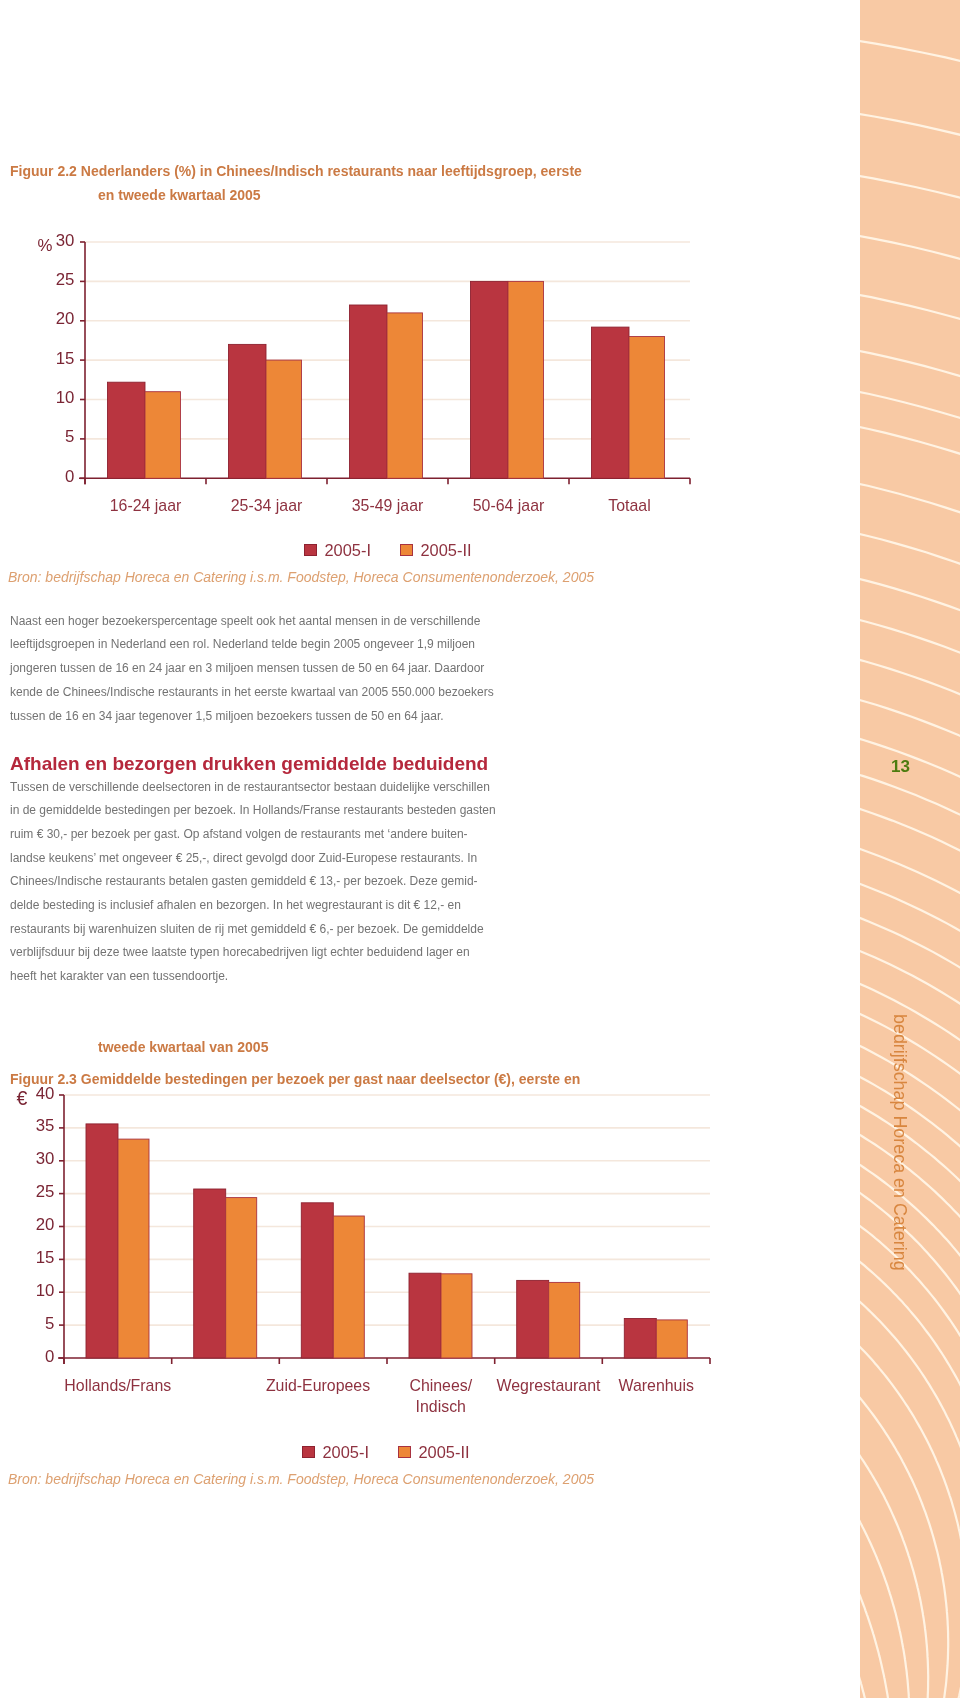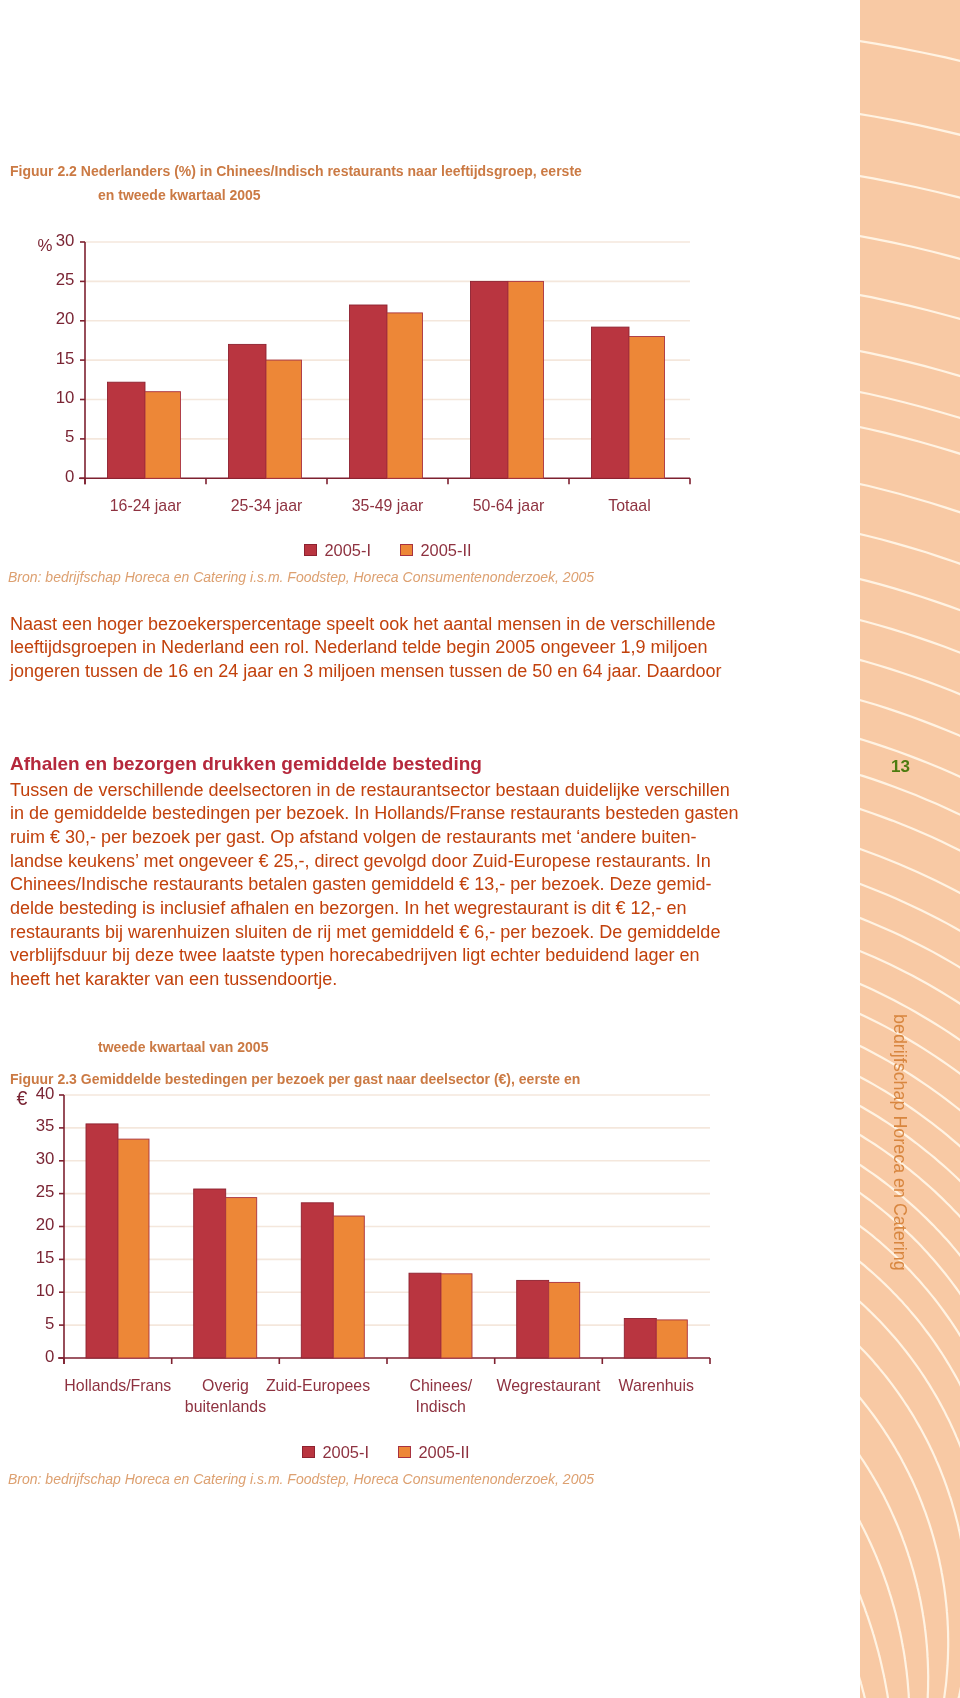--- a/index.html
+++ b/index.html
@@ -12,21 +12,21 @@
   #band{position:absolute;left:860px;top:0;width:100px;height:1698px;overflow:hidden;background:#F8C9A4;}
   #band svg{position:absolute;left:-860px;top:0;}
   #band path{fill:none;stroke:#FFF3E3;stroke-width:2.2;}
   #pagenum{position:absolute;left:891px;top:757px;font-size:17px;color:#4d7c0f;font-weight:bold;}
   #vlabel{position:absolute;left:910px;top:1014px;font-size:17.9px;color:#D8863F;
           transform-origin:0 0;transform:rotate(90deg);white-space:nowrap;}
 
   
   .cap{position:absolute;font-size:14px;font-weight:bold;color:#CB7A44;white-space:nowrap;}
   .src{position:absolute;font-size:14px;font-style:italic;color:#DDA070;white-space:nowrap;}
-  .para{position:absolute;font-size:18px;color:#c2410c;white-space:nowrap;}
+  .para{position:absolute;font-size:12px;color:#737373;white-space:nowrap;}
   .hd{position:absolute;font-size:19px;font-weight:bold;color:#B5283C;white-space:nowrap;}
 
   
   .chart{position:absolute;left:0;top:0;width:960px;height:1698px;}
   .chart line.grid{stroke:#F4E7DC;stroke-width:1.6;}
   .chart line.axis{stroke:#7E2130;stroke-width:1.6;}
   .chart line.tick{stroke:#7E2130;stroke-width:1.6;}
   .chart rect.bar1{fill:#B93540;stroke:#8E2230;stroke-width:0.9;}
   .chart rect.bar2{fill:#ED8737;stroke:#A83240;stroke-width:0.9;}
   .ylabwrap{position:absolute;left:0;top:0;width:960px;height:1698px;}
@@ -143,21 +143,23 @@
   <div class="sw" style="left:304px;top:544px;background:#B93540;border:1px solid #8E2230"></div>
   <div class="lgd" style="left:324.5px;top:540.5px">2005-I</div>
   <div class="sw" style="left:400px;top:544px;background:#ED8737;border:1px solid #A83240"></div>
   <div class="lgd" style="left:420.5px;top:540.5px">2005-II</div>
 
   <div class="src" style="left:8px;top:569px">Bron: bedrijfschap Horeca en Catering i.s.m. Foodstep, Horeca Consumentenonderzoek, 2005</div>
 
   <div class="para" style="left:10px;top:613.5px">Naast een hoger bezoekerspercentage speelt ook het aantal mensen in de verschillende</div>
   <div class="para" style="left:10px;top:637.3px">leeftijdsgroepen in Nederland een rol. Nederland telde begin 2005 ongeveer 1,9 miljoen</div>
   <div class="para" style="left:10px;top:661.1px">jongeren tussen de 16 en 24 jaar en 3 miljoen mensen tussen de 50 en 64 jaar. Daardoor</div>
-  <div class="hd" style="left:10px;top:753px">Afhalen en bezorgen drukken gemiddelde besteding</div>
+  <div class="para" style="left:10px;top:684.9px">kende de Chinees/Indische restaurants in het eerste kwartaal van 2005 550.000 bezoekers</div>
+  <div class="para" style="left:10px;top:708.7px">tussen de 16 en 34 jaar tegenover 1,5 miljoen bezoekers tussen de 50 en 64 jaar.</div>
+  <div class="hd" style="left:10px;top:753px">Afhalen en bezorgen drukken gemiddelde beduidend</div>
   <div class="para" style="left:10px;top:779.5px">Tussen de verschillende deelsectoren in de restaurantsector bestaan duidelijke verschillen</div>
   <div class="para" style="left:10px;top:803.2px">in de gemiddelde bestedingen per bezoek. In Hollands/Franse restaurants besteden gasten</div>
   <div class="para" style="left:10px;top:826.9px">ruim € 30,- per bezoek per gast. Op afstand volgen de restaurants met ‘andere buiten-</div>
   <div class="para" style="left:10px;top:850.6px">landse keukens’ met ongeveer € 25,-, direct gevolgd door Zuid-Europese restaurants. In</div>
   <div class="para" style="left:10px;top:874.3px">Chinees/Indische restaurants betalen gasten gemiddeld € 13,- per bezoek. Deze gemid-</div>
   <div class="para" style="left:10px;top:898.0px">delde besteding is inclusief afhalen en bezorgen. In het wegrestaurant is dit € 12,- en</div>
   <div class="para" style="left:10px;top:921.7px">restaurants bij warenhuizen sluiten de rij met gemiddeld € 6,- per bezoek. De gemiddelde</div>
   <div class="para" style="left:10px;top:969.1px">heeft het karakter van een tussendoortje.</div>
   <div class="para" style="left:10px;top:945.4px">verblijfsduur bij deze twee laatste typen horecabedrijven ligt echter beduidend lager en</div>
 
@@ -212,22 +214,20 @@
     <div class="ylab" style="right:905.6px;top:1247.9px">15</div>
     <div class="ylab" style="right:905.6px;top:1215.0px">20</div>
     <div class="ylab" style="right:905.6px;top:1182.1px">25</div>
     <div class="ylab" style="right:905.6px;top:1149.2px">30</div>
     <div class="ylab" style="right:905.6px;top:1116.4px">35</div>
     <div class="ylab" style="right:905.6px;top:1083.5px">40</div>
   </div>
   <div class="unit" style="left:16.6px;top:1086.5px;font-size:19.5px">€</div>
 
   <div class="xlab" style="left:37.8px;top:1375.0px">Hollands/Frans</div>
-  <div class="xlab" style="left:145.5px;top:1375.0px">Overig
-buitenlands</div>
   <div class="xlab" style="left:238px;top:1375.0px">Zuid-Europees</div>
   <div class="xlab" style="left:360.8px;top:1375.0px">Chinees/
 Indisch</div>
   <div class="xlab" style="left:468.5px;top:1375.0px">Wegrestaurant</div>
   <div class="xlab" style="left:576.2px;top:1375.0px">Warenhuis</div>
 
   <div class="sw" style="left:302px;top:1446px;background:#B93540;border:1px solid #8E2230"></div>
   <div class="lgd" style="left:322.5px;top:1442.5px">2005-I</div>
   <div class="sw" style="left:398px;top:1446px;background:#ED8737;border:1px solid #A83240"></div>
   <div class="lgd" style="left:418.5px;top:1442.5px">2005-II</div>

